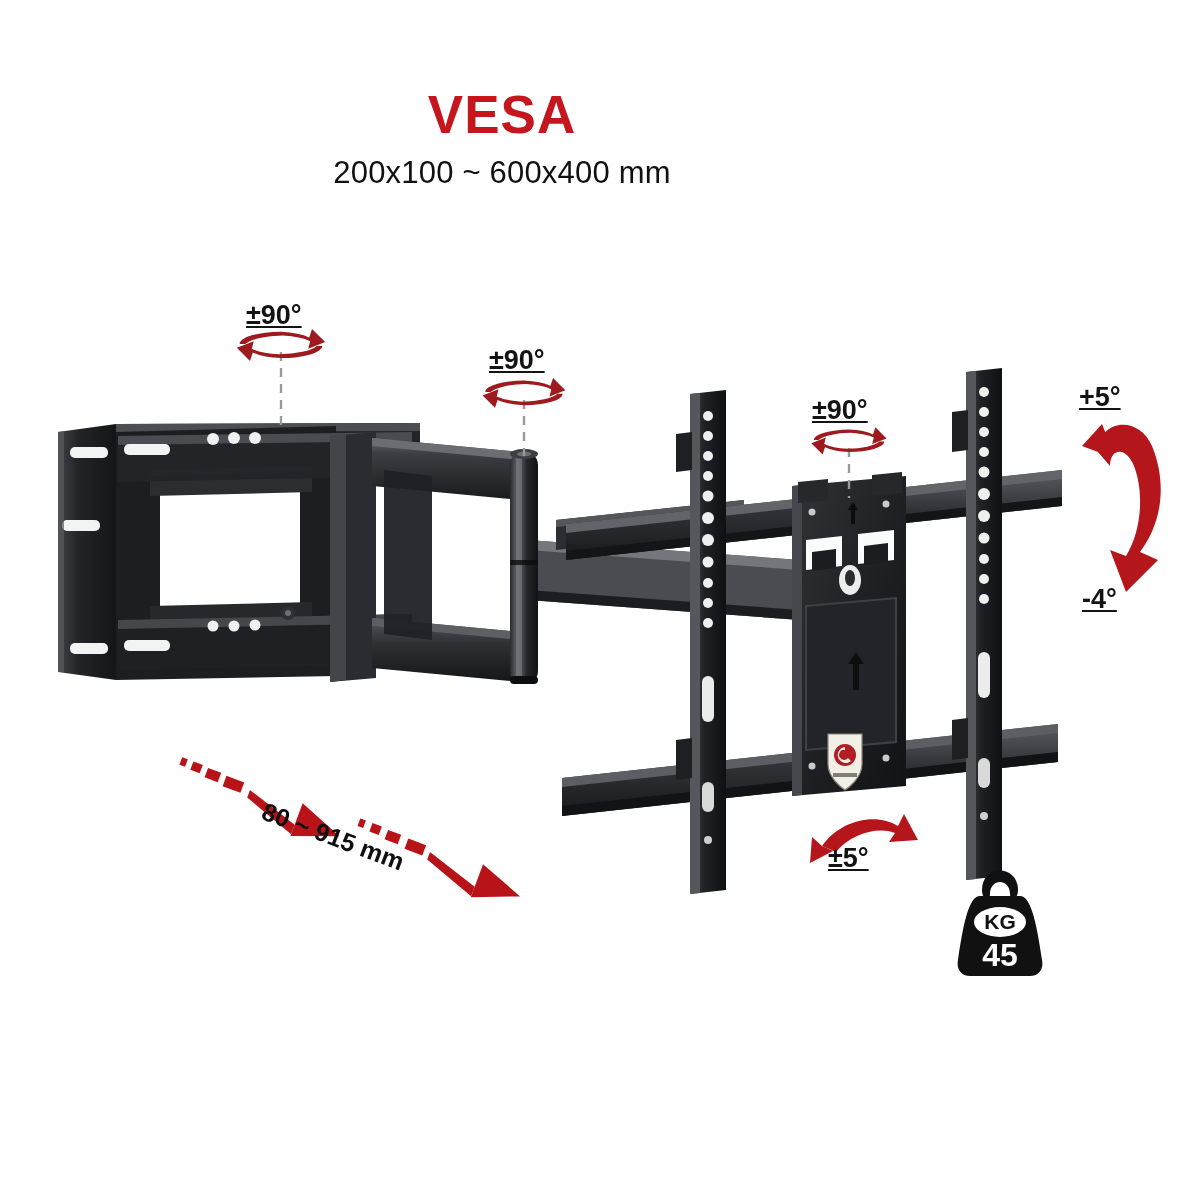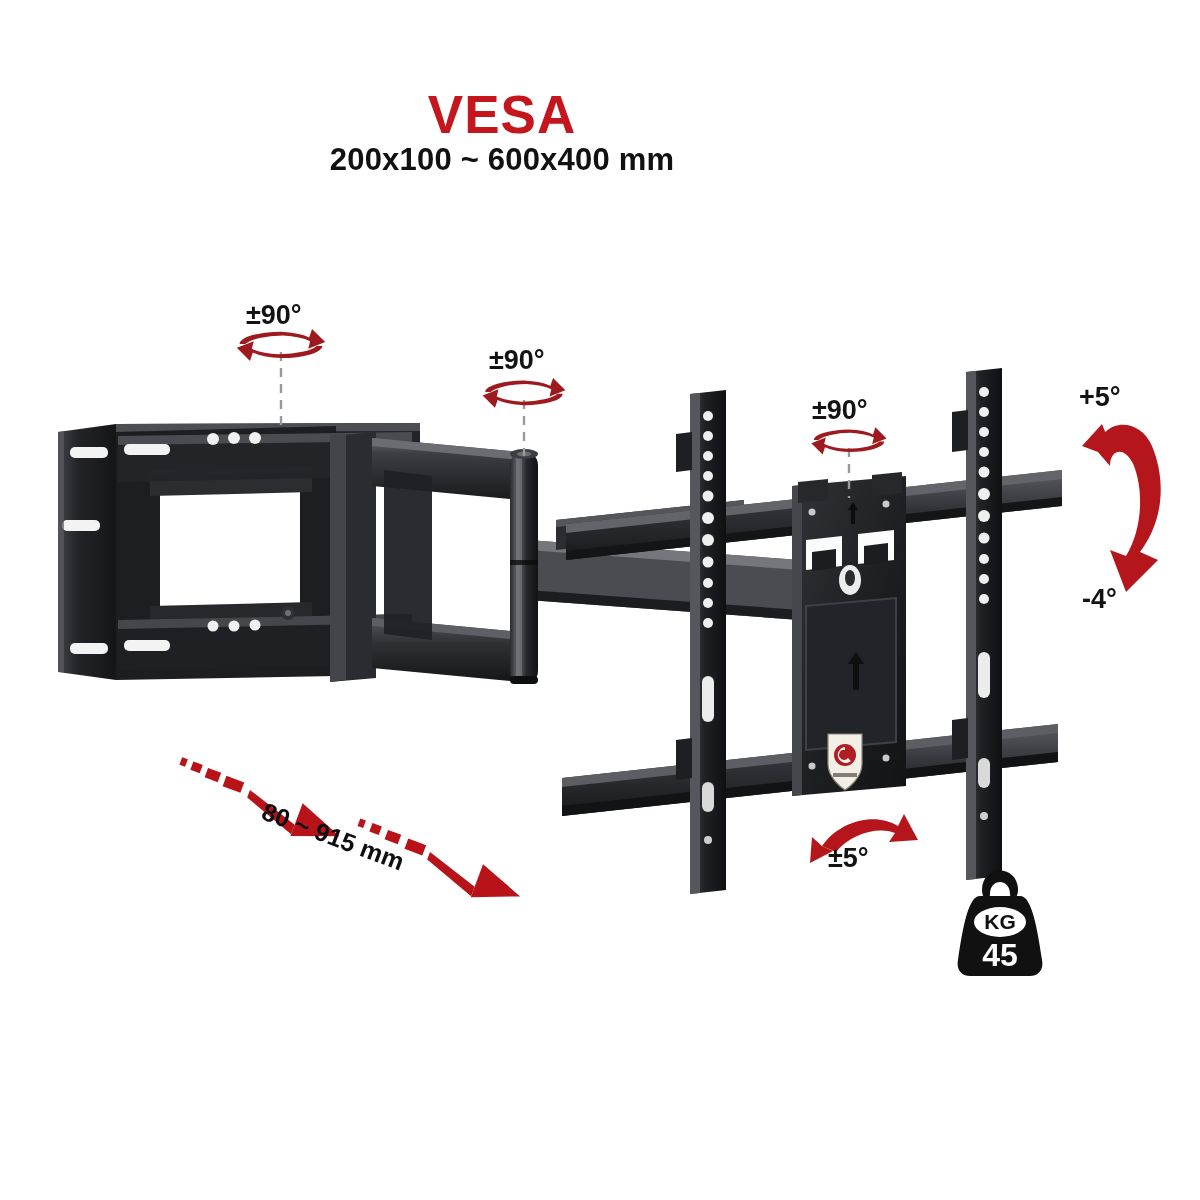--- a/index.html
+++ b/index.html
@@ -32,36 +32,37 @@
   }
   .vesa-title {
     font-size: 53px;
     font-weight: bold;
     color: #C4161C;
     letter-spacing: 1px;
     line-height: 1.02;
     font-family: "Liberation Sans", sans-serif;
   }
   .vesa-sub {
-    margin-top: 0;
+    margin-top: 13px;
     font-size: 31px;
-    font-weight: bold;
+    font-weight: normal;
     color: #111111;
     letter-spacing: 0.2px;
     font-family: "Liberation Sans", sans-serif;
   }
 
   
   .annot {
     position: absolute;
     font-weight: bold;
     color: #131313;
     white-space: nowrap;
     user-select: none;
     font-family: "Liberation Sans", sans-serif;
+    text-decoration: underline;
   }
   .annot.deg90 { font-size: 27px; }
   .annot.deg5  { font-size: 27px; }
   .annot.tilt  { font-size: 27px; }
 
   
   .layer {
     position: absolute;
     left: 0;
     top: 0;

